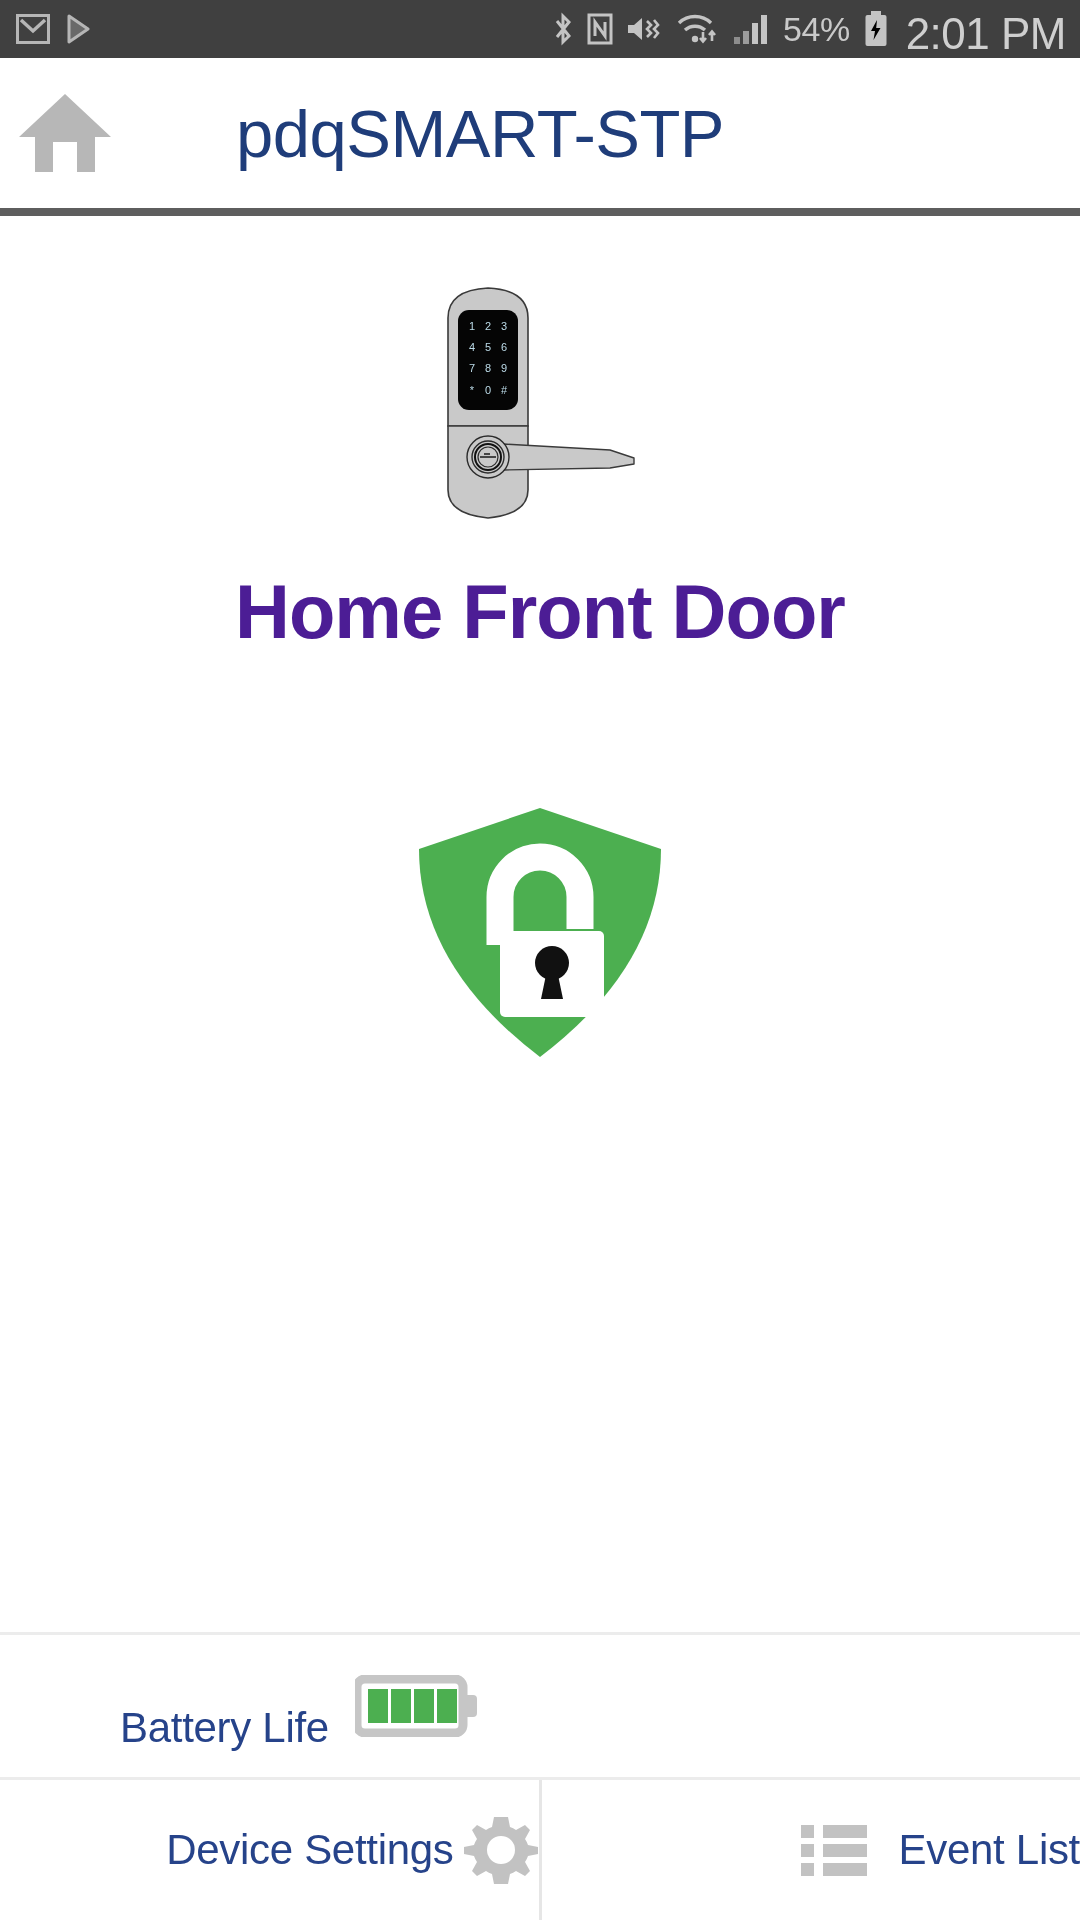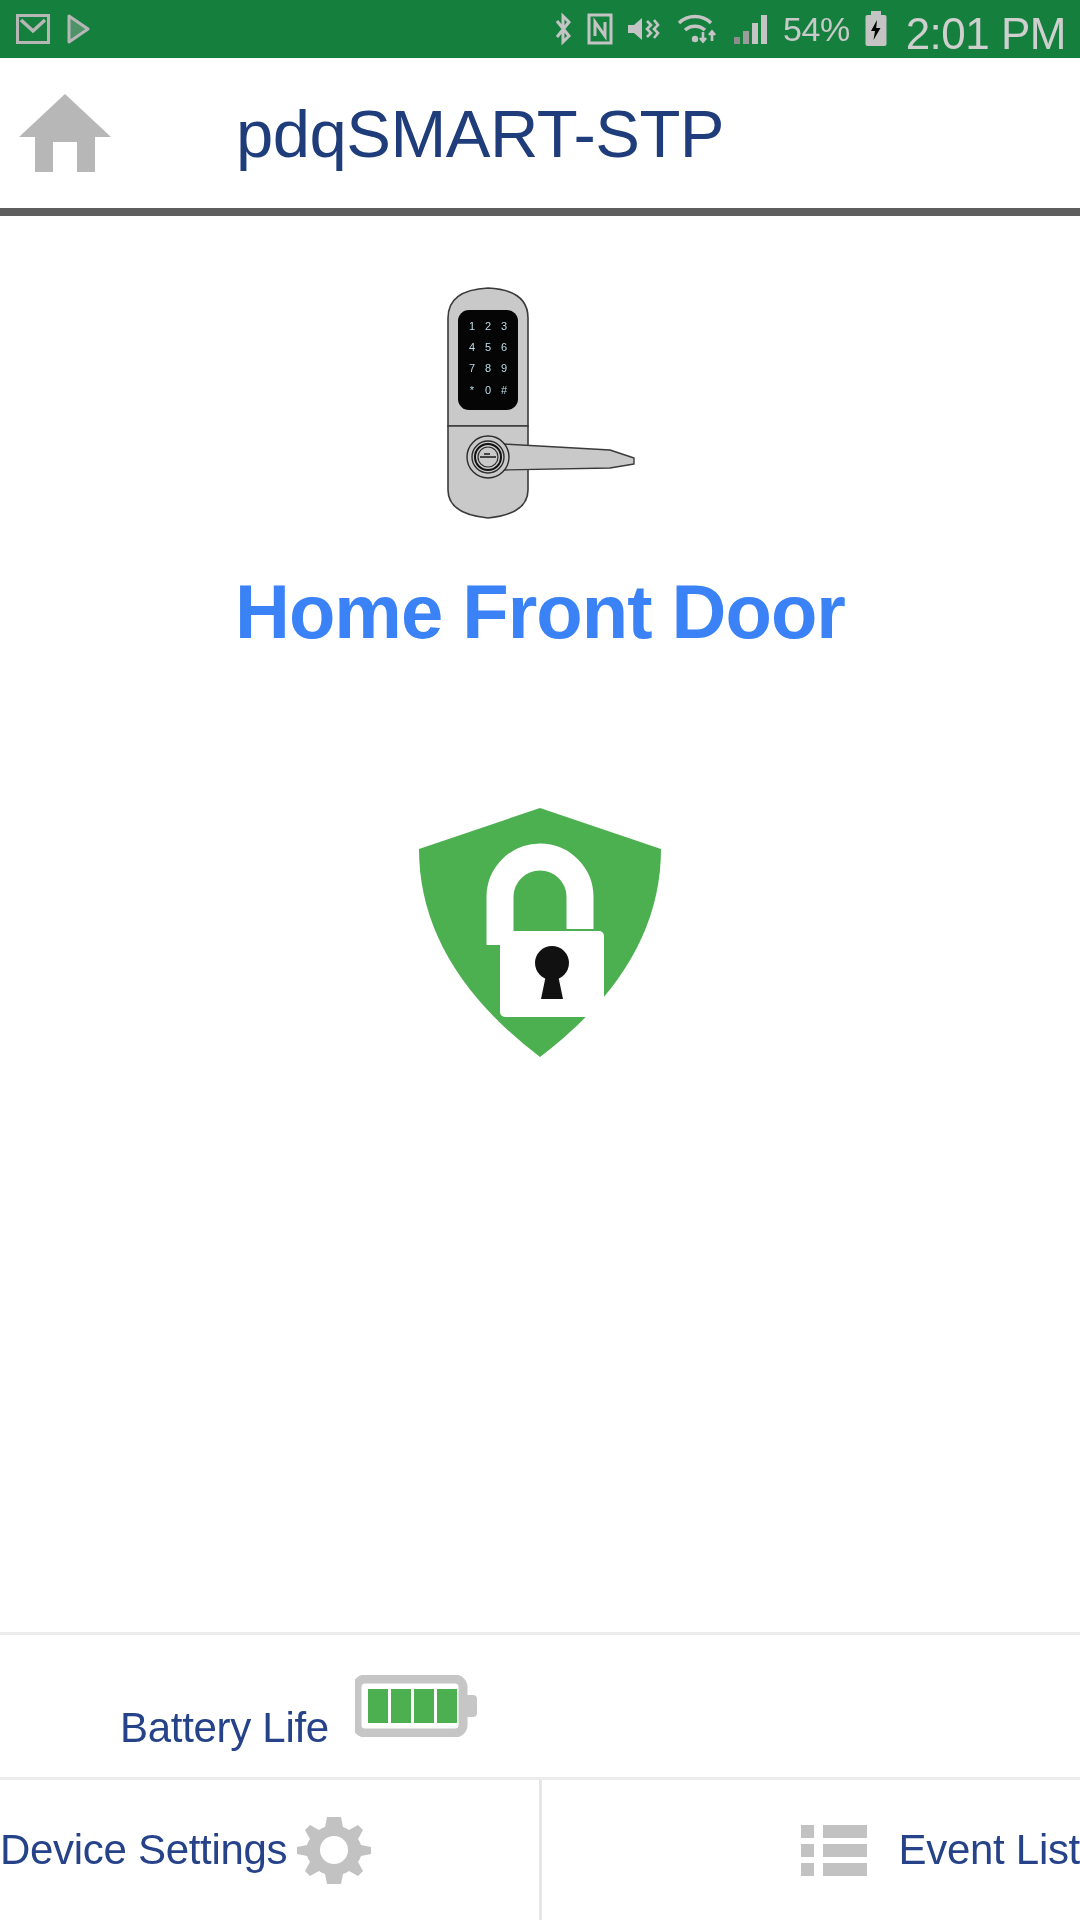--- a/index.html
+++ b/index.html
@@ -12,21 +12,21 @@
   #app {
     position:relative;
     width:1080px; height:1920px;
     display:flex; flex-direction:column;
     background:#ffffff;
   }
 
   
   .statusbar {
     height:58px; flex:0 0 58px;
-    background:#15803d;
+    background:#404040;
     display:flex; align-items:center;
     padding:0 14px 0 16px;
     color:#b6b6b6;
   }
   .sb-left { display:flex; align-items:center; gap:16px; }
   .sb-spacer { flex:1 1 auto; }
   .sb-right { display:flex; align-items:center; gap:13px; }
   .sb-pct {
     font-size:34px; color:#c9c9c9; letter-spacing:-0.5px;
     font-family:"Liberation Sans", sans-serif;
@@ -67,21 +67,21 @@
     display:flex; flex-direction:column;
     align-items:center;
     background:#ffffff;
     position:relative;
   }
   .lock-img { margin-top:62px; }
   .device-name {
     margin-top:36px;
     font-size:76px;
     font-weight:bold;
-    color:#3b82f6;
+    color:#4c1d95;
     letter-spacing:-1px;
     text-align:center;
   }
   .shield-wrap { margin-top:150px; }
   .status-text {
     margin-top:44px;
     font-size:76px;
     font-weight:bold;
     color:#26438a;
     letter-spacing:-1px;
@@ -116,21 +116,21 @@
   .bottombar {
     width:100%; height:140px; flex:0 0 140px;
     background:#ffffff;
     display:flex; align-items:stretch;
   }
   .bb-btn {
     flex:1 1 50%;
     display:flex; align-items:center; justify-content:flex-end;
     gap:30px;
   }
-  .bb-btn.left { justify-content:flex-start;gap:9px; }
+  .bb-btn.left { justify-content:flex-end;gap:9px; }
   .bb-divider { width:3px; background:#e6e6e6; flex:0 0 3px; }
   .bb-label {
     font-size:42px;
     color:#26438a;
     letter-spacing:-0.3px;
   }
 </style>
 </head>
 <body>
 

